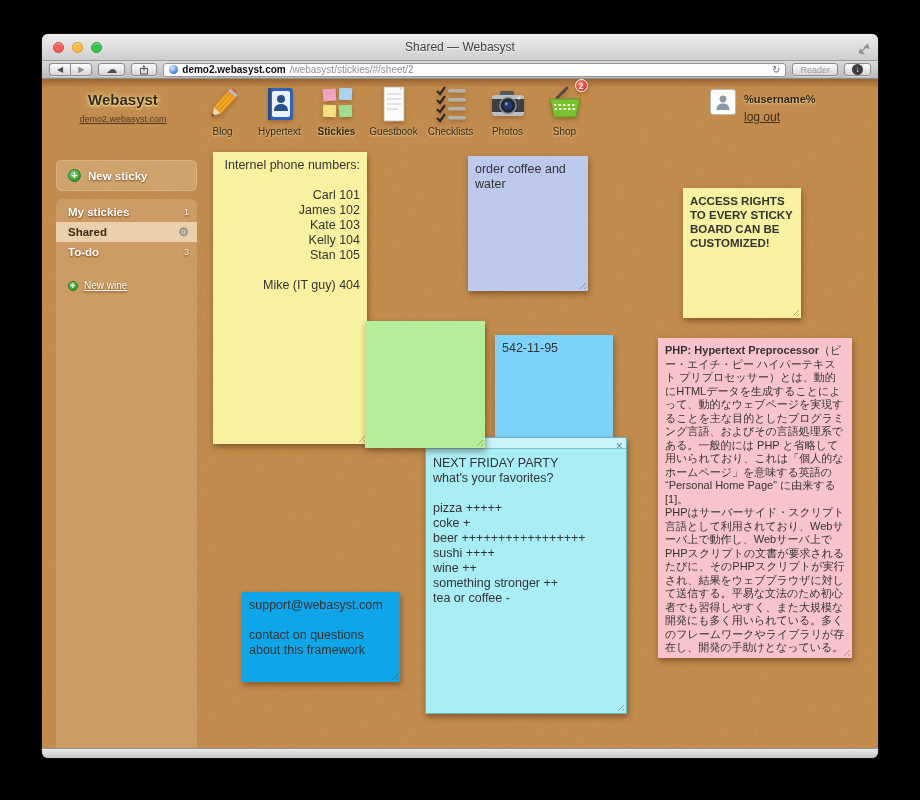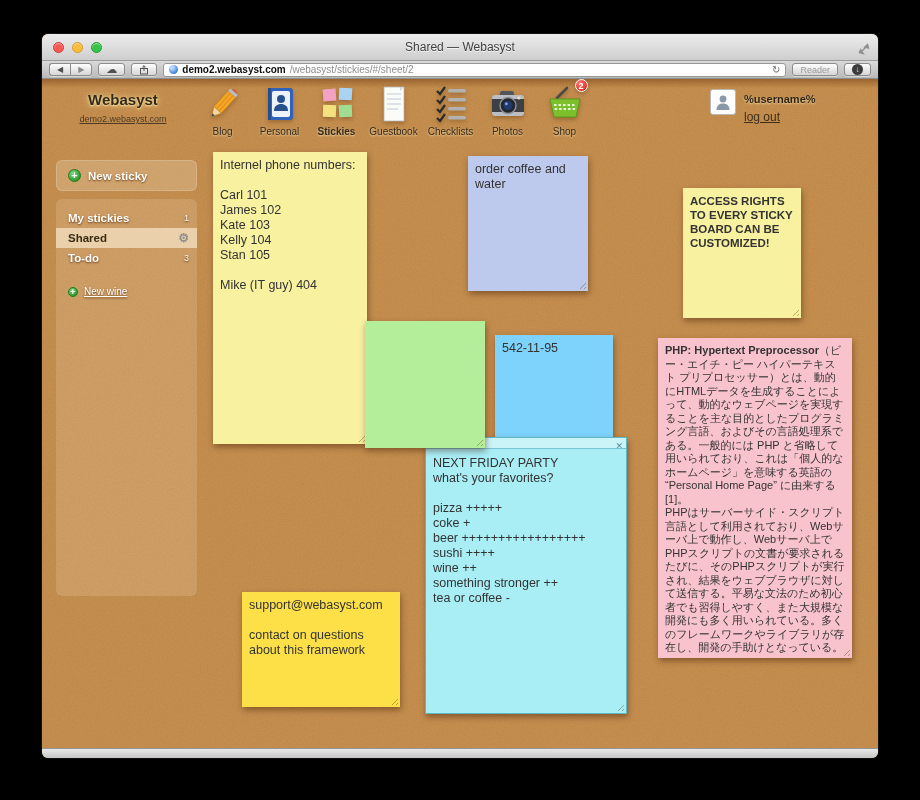--- a/index.html
+++ b/index.html
@@ -69,22 +69,22 @@
   .logout { font-size:12px; color:#3e2f1b; text-decoration:underline; margin-top:2px; display:inline-block; }
 
   
   .new-sticky { position:absolute; left:14px; top:81px; width:141px; height:31px;
     background:rgba(255,244,222,.22); border-radius:6px; box-shadow:inset 0 0 0 1px rgba(255,255,255,.18);
     display:flex; align-items:center; padding-left:12px; gap:7px; }
   .plus-icon { width:13px; height:13px; border-radius:50%; flex:none;
     background:radial-gradient(circle at 35% 30%, #7cd67c, #2d9b2d 75%); border:1px solid #1f7a1f;
     color:#fff; font-size:11px; font-weight:bold; line-height:11px; text-align:center; }
   .side-label { color:#fff; font-weight:bold; font-size:11.5px; text-shadow:0 1px 2px rgba(90,45,5,.85); }
-  .side-panel { position:absolute; left:14px; top:120px; width:141px; height:397px;
-    background:rgba(255,244,222,.16); border-radius:6px; padding-top:9px; }
+  .side-panel { position:absolute; left:14px; top:120px; width:141px; height:601px;
+    background:rgba(255,244,222,.16); border-radius:6px; padding-top:3px; }
   .board-row { height:20px; display:flex; align-items:center; padding:0 8px 0 12px;
     font-size:11.5px; font-weight:bold; color:#fff; text-shadow:0 1px 2px rgba(90,45,5,.85); }
   .board-row.selected { background:rgba(255,243,219,.6); color:#3a2b13; text-shadow:none; }
   .board-count { margin-left:auto; font-size:9px; font-weight:normal; color:rgba(255,255,255,.9); }
   .gear-icon { margin-left:auto; font-size:12px; color:#8f8f8f; line-height:12px; }
   .new-board { display:flex; align-items:center; gap:6px; margin:18px 0 0 12px; }
   .new-board .plus-icon { width:10px; height:10px; font-size:9px; line-height:8px; }
   .new-board-label { color:#fff; font-size:10px; text-decoration:underline; text-shadow:0 1px 2px rgba(90,45,5,.85); }
 
   
@@ -190,21 +190,21 @@
       <div class="app">
         <div class="app-icon">
           <svg width="40" height="40" viewBox="0 0 40 40">
               <rect x="8" y="4" width="25" height="32" rx="3" fill="#2f62b8"></rect>
               <rect x="12" y="7" width="18" height="26" rx="2" fill="#ecf1fa"></rect>
               <circle cx="21" cy="15" r="4" fill="#27508f"></circle>
               <path d="M14 27c0-5 3.2-7 7-7s7 2 7 7z" fill="#27508f"></path>
               <rect x="8" y="4" width="3" height="32" fill="#244d8f"></rect>
             </svg>
         </div>
-        <div class="app-label">Personal</div>
+        <div class="app-label">Hypertext</div>
       </div>
       <div class="app active">
         <div class="app-icon">
           <svg width="40" height="40" viewBox="0 0 40 40">
               <rect x="6" y="5" width="13" height="12" fill="#f2a3c3" transform="rotate(-4 12 11)"></rect>
               <rect x="22" y="4" width="13" height="12" fill="#a9d3f2" transform="rotate(3 28 10)"></rect>
               <rect x="6" y="21" width="13" height="12" fill="#f3e07f" transform="rotate(2 12 27)"></rect>
               <rect x="22" y="21" width="13" height="12" fill="#9fdd92" transform="rotate(-3 28 27)"></rect>
             </svg>
         </div>
@@ -304,21 +304,21 @@
       <div class="board-row">
         <span>To-do</span>
         <span class="board-count">3</span>
       </div>
       <div class="new-board">
         <span class="plus-icon">+</span>
         <span class="new-board-label">New wine</span>
       </div>
     </div>
 
-    <div class="note" style="left: 171px; top: 73px; width: 154px; height: 292px; z-index: 3; background: rgb(248, 241, 160);">
+    <div class="note" style="left: 171px; top: 73px; width: 154px; height: 292px; z-index: 3; background: rgb(248, 241, 160); text-align: right;">
       <div class="note-text">Internel phone numbers:
 
 Carl 101
 James 102
 Kate 103
 Kelly 104
 Stan 105
 
 Mike (IT guy) 404</div>
       <span class="handle"></span>
@@ -360,21 +360,21 @@
 tea or coffee -</div>
       <span class="handle"></span>
     </div>
 
     <div class="note jp" style="left: 616px; top: 259px; width: 194px; height: 320px; z-index: 2; background: rgb(249, 195, 206);">
       <div class="note-text"><span class="lead">PHP: Hypertext Preprocessor</span><span>（ビー・エイチ・ピー ハイパーテキスト プリプロセッサー）とは、動的にHTMLデータを生成することによって、動的なウェブページを実現することを主な目的としたプログラミング言語、およびその言語処理系である。一般的には PHP と省略して用いられており、これは「個人的なホームページ」を意味する英語の “Personal Home Page” に由来する[1]。
 PHPはサーバーサイド・スクリプト言語として利用されており、Webサーバ上で動作し、Webサーバ上でPHPスクリプトの文書が要求されるたびに、そのPHPスクリプトが実行され、結果をウェブブラウザに対して送信する。平易な文法のため初心者でも習得しやすく、また大規模な開発にも多く用いられている。多くのフレームワークやライブラリが存在し、開発の手助けとなっている。</span></div>
       <span class="handle"></span>
     </div>
 
-    <div class="note" style="left: 200px; top: 513px; width: 158px; height: 115px; z-index: 2; background: #fde047;">
+    <div class="note" style="left: 200px; top: 513px; width: 158px; height: 90px; z-index: 2; background: #0ea5e9;">
       <div class="note-text">support@webasyst.com
 
 contact on questions
 about this framework</div>
       <span class="handle"></span>
     </div>
 
   </div>
 
   <div class="statusbar"></div>

